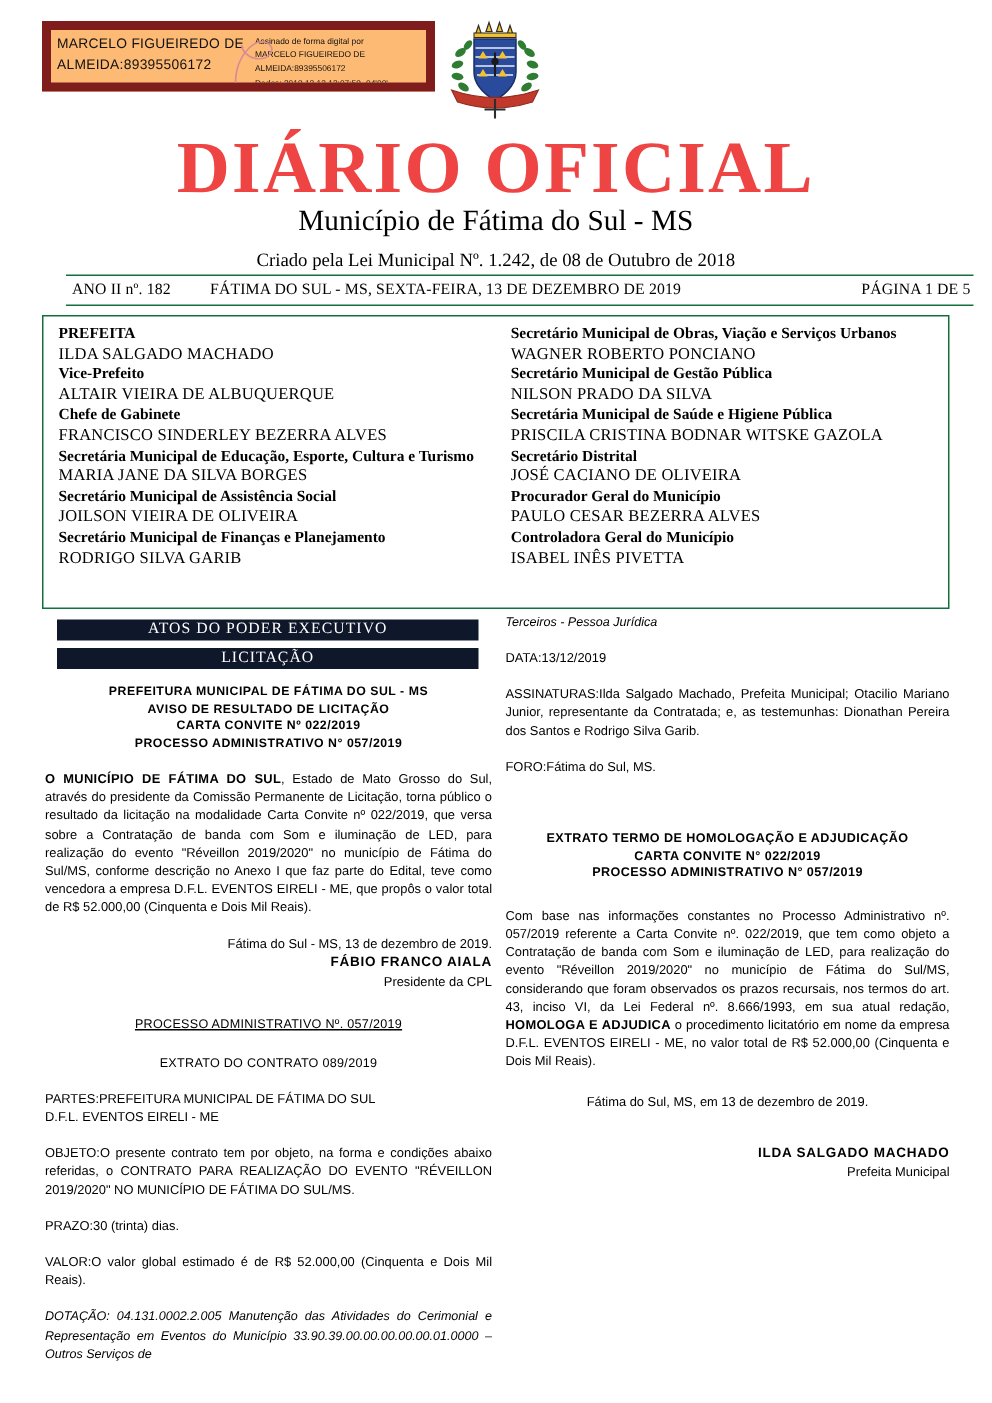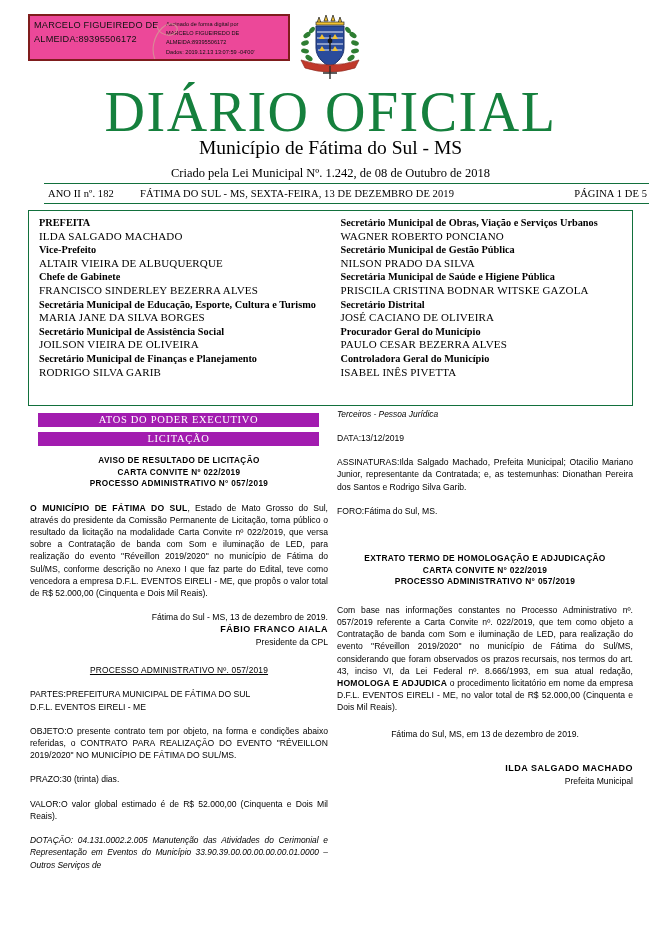--- a/index.html
+++ b/index.html
@@ -16,25 +16,25 @@
     overflow: hidden;
   }
 
   
   .sig-stamp {
     position: absolute;
     left: 28px;
     top: 14px;
     width: 262px;
     height: 47px;
-    border: 2px solid #7f1d1d;
+    border: 6px solid #7f1d1d;
     display: flex;
     box-sizing: border-box;
     overflow: hidden;
-    background: #ec4899;
+    background: #fdba74;
   }
   .sig-left {
     width: 132px;
     padding: 3px 2px 0 4px;
     font-family: "Liberation Sans", sans-serif;
     font-size: 9.2px;
     line-height: 13.5px;
     letter-spacing: .2px;
     color: #111;
     box-sizing: border-box;
@@ -69,25 +69,25 @@
   
   .masthead {
     position: absolute;
     left: 0;
     top: 86px;
     width: 661px;
     text-align: center;
   }
   .do-title {
     font-family: "Liberation Serif", serif;
-    font-size: 56px;
+    font-size: 49px;
     line-height: 52px;
     letter-spacing: 1.5px;
-    font-weight: 400;
-    color: #15803d;
+    font-weight: 700;
+    color: #ef4444;
   }
   .do-sub {
     font-family: "Liberation Serif", serif;
     font-size: 19.5px;
     line-height: 23px;
     margin-top: -2px;
     color: #000;
   }
   .do-law {
     font-family: "Liberation Serif", serif;
@@ -142,21 +142,21 @@
   .off-name {
     font-family: "Liberation Serif", serif;
     font-size: 11px;
     line-height: 13.6px;
     letter-spacing: .15px;
   }
 
   
   .greenbar {
     position: absolute;
-    background: #a21caf;
+    background: #0f172a;
     color: #fff;
     text-align: center;
     font-family: "Liberation Serif", serif;
     font-size: 10.5px;
     letter-spacing: .7px;
     line-height: 14px;
     height: 14px;
   }
   #bar-atos { left: 38px; top: 413px; width: 281px; }
   #bar-lic  { left: 38px; top: 432px; width: 281px; }
@@ -336,32 +336,34 @@
     <div class="off-role">Controladora Geral do Município</div>
     <div class="off-name">ISABEL INÊS PIVETTA</div>
   </div>
 </div>
 
 <div class="greenbar" id="bar-atos">ATOS DO PODER EXECUTIVO</div>
 <div class="greenbar" id="bar-lic">LICITAÇÃO</div>
 
 <div class="col-left">
   <div class="ctr-head">
+    <div>PREFEITURA MUNICIPAL DE FÁTIMA DO SUL - MS</div>
     <div>AVISO DE RESULTADO DE LICITAÇÃO</div>
     <div>CARTA CONVITE Nº 022/2019</div>
     <div>PROCESSO ADMINISTRATIVO N° 057/2019</div>
   </div>
 
   <div class="para"><b>O MUNICÍPIO DE FÁTIMA DO SUL</b><span>, Estado de Mato Grosso do Sul, através do presidente da Comissão Permanente de Licitação, torna público o resultado da licitação na modalidade Carta Convite nº 022/2019, que versa sobre a Contratação de banda com Som e iluminação de LED, para realização do evento "Réveillon 2019/2020" no município de Fátima do Sul/MS, conforme descrição no Anexo I que faz parte do Edital, teve como vencedora a empresa D.F.L. EVENTOS EIRELI - ME, que propôs o valor total de R$ 52.000,00 (Cinquenta e Dois Mil Reais).</span></div>
 
   <div class="para right-al">Fátima do Sul - MS, 13 de dezembro de 2019.</div>
   <div class="right-al nm">FÁBIO FRANCO AIALA</div>
   <div class="right-al nm-sub">Presidente da CPL</div>
 
   <div class="u-head sp-before" style="margin-top:16px">PROCESSO ADMINISTRATIVO Nº. 057/2019</div>
+  <div class="r-head" style="margin-top:14px">EXTRATO DO CONTRATO 089/2019</div>
 
   <div class="para">
     <div>PARTES:PREFEITURA MUNICIPAL DE FÁTIMA DO SUL</div>
     <div>D.F.L. EVENTOS EIRELI - ME</div>
   </div>
 
   <div class="para">OBJETO:O presente contrato tem por objeto, na forma e condições abaixo referidas, o CONTRATO PARA REALIZAÇÃO DO EVENTO "RÉVEILLON 2019/2020" NO MUNICÍPIO DE FÁTIMA DO SUL/MS.</div>
   <div class="para">PRAZO:30 (trinta) dias.</div>
   <div class="para">VALOR:O valor global estimado é de R$ 52.000,00 (Cinquenta e Dois Mil Reais).</div>
   <div class="dot-para">DOTAÇÃO: 04.131.0002.2.005 Manutenção das Atividades do Cerimonial e Representação em Eventos do Município 33.90.39.00.00.00.00.00.01.0000  –  Outros  Serviços  de</div>

